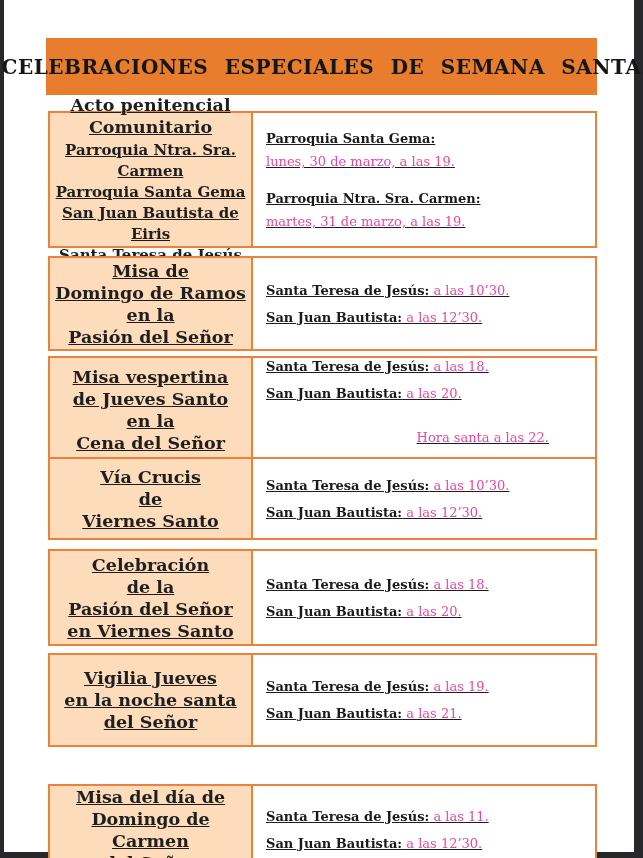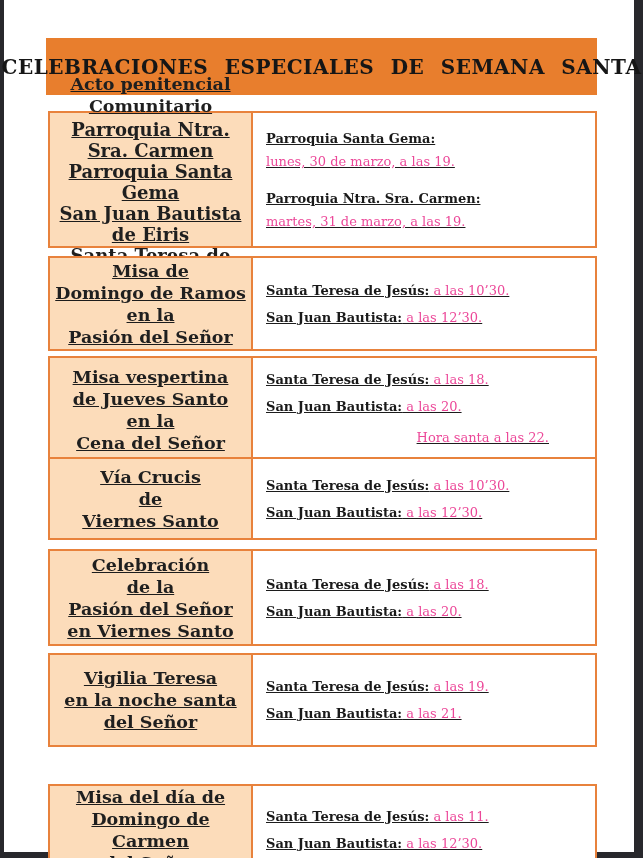--- a/index.html
+++ b/index.html
@@ -56,29 +56,29 @@
   }
   .cell-right{
     flex:1;height:100%;
     background:#ffffff;
     border:2px solid var(--border-orange);
     border-left:none;
     display:flex;flex-direction:column;justify-content:center;
     padding:4px 14px 4px 13px;
   }
   .title-line{font-weight:700;font-size:17.5px;line-height:22px;color:#1f1f1f;}
-  .subtitle-line{font-weight:700;font-size:18px;line-height:21px;color:#1f1f1f;margin-top:0;}
+  .subtitle-line{font-weight:700;font-size:15px;line-height:21px;color:#1f1f1f;margin-top:0;}
   .subtitle-block{margin-top:2px;}
 
   .detail{font-size:13px;line-height:19px;}
   .detail.inline{margin:4px 0;}
   .detail.stacked{margin:7px 0;}
   .detail.stacked .detail-bold{display:block;line-height:23px;}
   .detail.stacked .detail-text{display:block;line-height:23px;}
-  .detail.right-note{margin:8px 0;text-align:right;padding-right:32px;}
+  .detail.right-note{margin:21px 0;text-align:right;padding-right:32px;}
   .detail-bold{font-weight:700;color:#1a1a1a;}
   .detail-text{font-weight:400;color:#ec4899;}
 </style>
 </head>
 <body>
 
 <div class="edge edge-left"></div>
 <div class="edge edge-right"></div>
 <div class="edge edge-bottom"></div>
 
@@ -157,21 +157,21 @@
         <div class="title-line">en Viernes Santo</div>
       </div>
     <div class="cell-right">
         <div class="detail inline"><span class="detail-bold">Santa Teresa de Jesús:</span><span class="detail-text"> a las 18.</span></div>
         <div class="detail inline"><span class="detail-bold">San Juan Bautista:</span><span class="detail-text"> a las 20.</span></div>
       </div>
   </div>
 
   <div class="row">
     <div class="cell-left">
-        <div class="title-line">Vigilia Teresa</div>
+        <div class="title-line">Vigilia Jueves</div>
         <div class="title-line">en la noche santa</div>
         <div class="title-line">del Señor</div>
       </div>
     <div class="cell-right">
         <div class="detail inline"><span class="detail-bold">Santa Teresa de Jesús:</span><span class="detail-text"> a las 19.</span></div>
         <div class="detail inline"><span class="detail-bold">San Juan Bautista:</span><span class="detail-text"> a las 21.</span></div>
       </div>
   </div>
 
   <div class="row">

